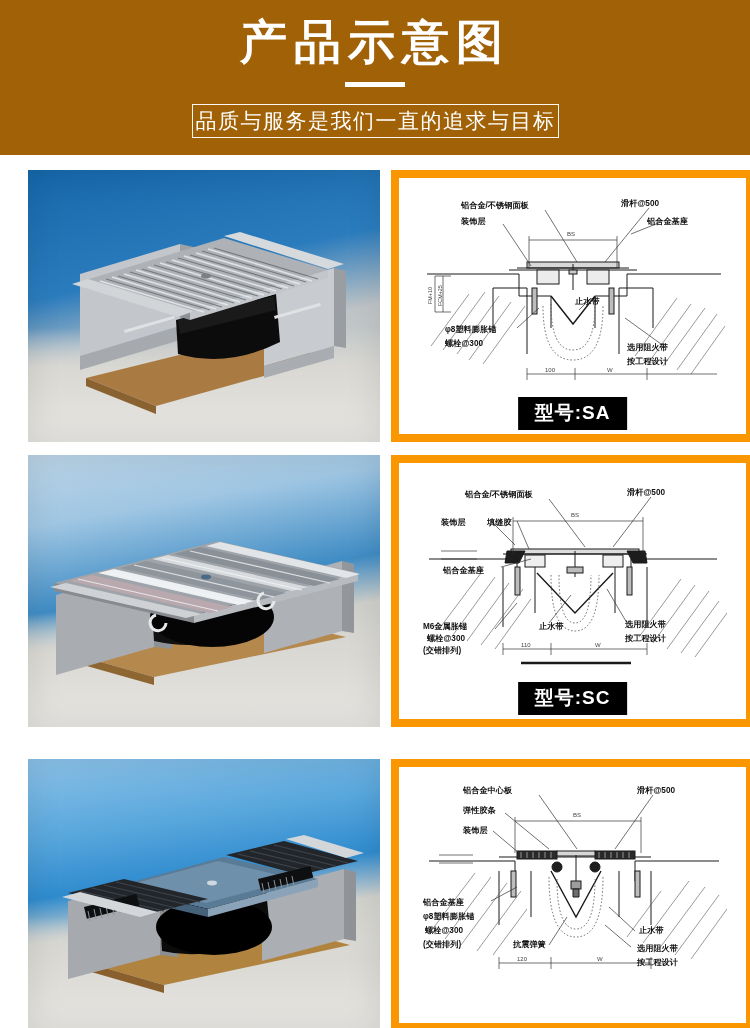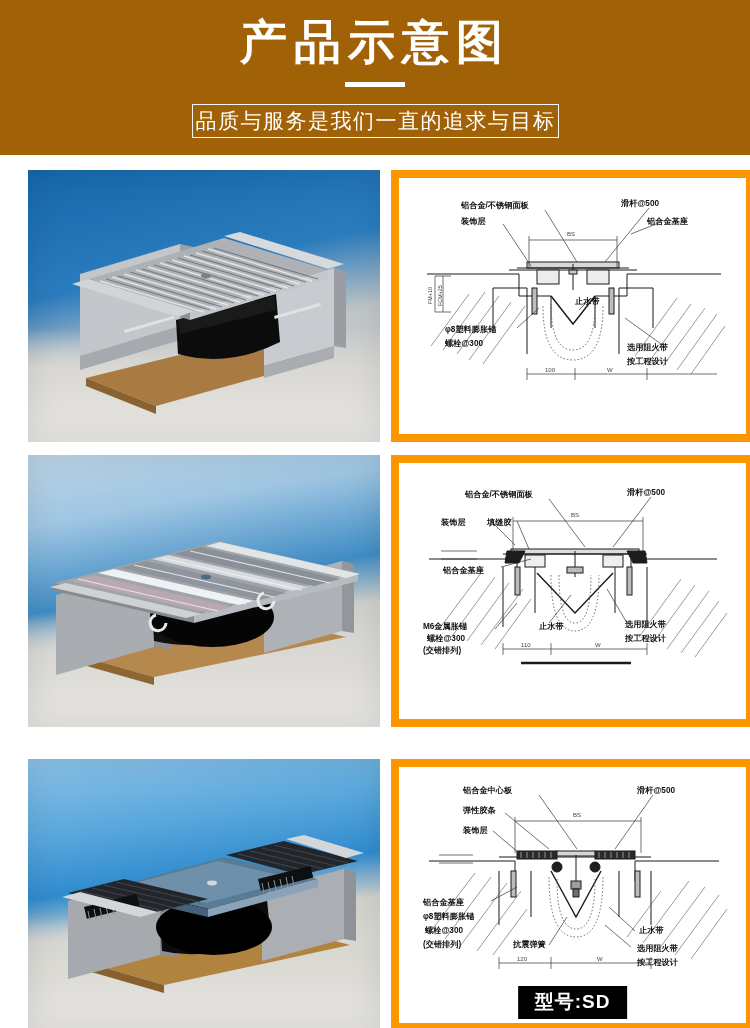--- a/index.html
+++ b/index.html
@@ -225,20 +225,21 @@
           <text x="46" y="154" font-size="8.2" font-weight="bold" fill="#111" font-family="Liberation Sans, DejaVu Sans, sans-serif">φ8塑料膨胀锚</text>
           <text x="46" y="168" font-size="8.2" font-weight="bold" fill="#111" font-family="Liberation Sans, DejaVu Sans, sans-serif">螺栓@300</text>
           <text x="228" y="172" font-size="8.2" font-weight="bold" fill="#111" font-family="Liberation Sans, DejaVu Sans, sans-serif">选用阻火带</text>
           <text x="228" y="186" font-size="8.2" font-weight="bold" fill="#111" font-family="Liberation Sans, DejaVu Sans, sans-serif">按工程设计</text>
           <text x="168" y="58" font-size="6" fill="#444" font-family="Liberation Sans, sans-serif">BS</text>
           <text x="146" y="194" font-size="6" fill="#444" font-family="Liberation Sans, sans-serif">100</text>
           <text x="208" y="194" font-size="6" fill="#444" font-family="Liberation Sans, sans-serif">W</text>
           <text x="33" y="126" font-size="5.4" fill="#444" transform="rotate(-90 33 126)" font-family="Liberation Sans, sans-serif">FM+10</text>
           <text x="43" y="128" font-size="5.4" fill="#444" transform="rotate(-90 43 128)" font-family="Liberation Sans, sans-serif">FCM+25</text>
         </svg>
+        <div class="badge">型号:SA</div>
       </div>
     </div>
   </div>
 
   <div class="row row-2">
 
     <div class="photo">
       <div class="ph-bg ph2-bg"></div>
       <div class="ph-floor"></div>
       <svg width="352" height="272" viewBox="0 0 352 272" style="position:absolute;left:0;top:0;">
@@ -355,20 +356,21 @@
           <text x="140" y="166" font-size="8.2" font-weight="bold" fill="#111" font-family="Liberation Sans, DejaVu Sans, sans-serif">止水带</text>
           <text x="24" y="166" font-size="8.2" font-weight="bold" fill="#111" font-family="Liberation Sans, DejaVu Sans, sans-serif">M6金属胀锚</text>
           <text x="28" y="178" font-size="8.2" font-weight="bold" fill="#111" font-family="Liberation Sans, DejaVu Sans, sans-serif">螺栓@300</text>
           <text x="24" y="190" font-size="8.2" font-weight="bold" fill="#111" font-family="Liberation Sans, DejaVu Sans, sans-serif">(交错排列)</text>
           <text x="226" y="164" font-size="8.2" font-weight="bold" fill="#111" font-family="Liberation Sans, DejaVu Sans, sans-serif">选用阻火带</text>
           <text x="226" y="178" font-size="8.2" font-weight="bold" fill="#111" font-family="Liberation Sans, DejaVu Sans, sans-serif">按工程设计</text>
           <text x="172" y="54" font-size="6" fill="#444" font-family="Liberation Sans, sans-serif">BS</text>
           <text x="122" y="184" font-size="6" fill="#444" font-family="Liberation Sans, sans-serif">110</text>
           <text x="196" y="184" font-size="6" fill="#444" font-family="Liberation Sans, sans-serif">W</text>
         </svg>
+        <div class="badge">型号:SC</div>
       </div>
     </div>
   </div>
 
   <div class="row row-3">
 
     <div class="photo">
       <div class="ph-bg ph3-bg"></div>
       <div class="ph-floor"></div>
       <svg width="352" height="272" viewBox="0 0 352 272" style="position:absolute;left:0;top:0;">
@@ -517,18 +519,17 @@
           <text x="26" y="166" font-size="8.2" font-weight="bold" fill="#111" font-family="Liberation Sans, DejaVu Sans, sans-serif">螺栓@300</text>
           <text x="24" y="180" font-size="8.2" font-weight="bold" fill="#111" font-family="Liberation Sans, DejaVu Sans, sans-serif">(交错排列)</text>
           <text x="114" y="180" font-size="8.2" font-weight="bold" fill="#111" font-family="Liberation Sans, DejaVu Sans, sans-serif">抗震弹簧</text>
           <text x="240" y="166" font-size="8.2" font-weight="bold" fill="#111" font-family="Liberation Sans, DejaVu Sans, sans-serif">止水带</text>
           <text x="238" y="184" font-size="8.2" font-weight="bold" fill="#111" font-family="Liberation Sans, DejaVu Sans, sans-serif">选用阻火带</text>
           <text x="238" y="198" font-size="8.2" font-weight="bold" fill="#111" font-family="Liberation Sans, DejaVu Sans, sans-serif">按工程设计</text>
           <text x="174" y="50" font-size="6" fill="#444" font-family="Liberation Sans, sans-serif">BS</text>
           <text x="118" y="194" font-size="6" fill="#444" font-family="Liberation Sans, sans-serif">120</text>
           <text x="198" y="194" font-size="6" fill="#444" font-family="Liberation Sans, sans-serif">W</text>
         </svg>
-        <div class="badge">型号:SD</div>
       </div>
     </div>
   </div>
 
 </div>
 
 </body></html>

